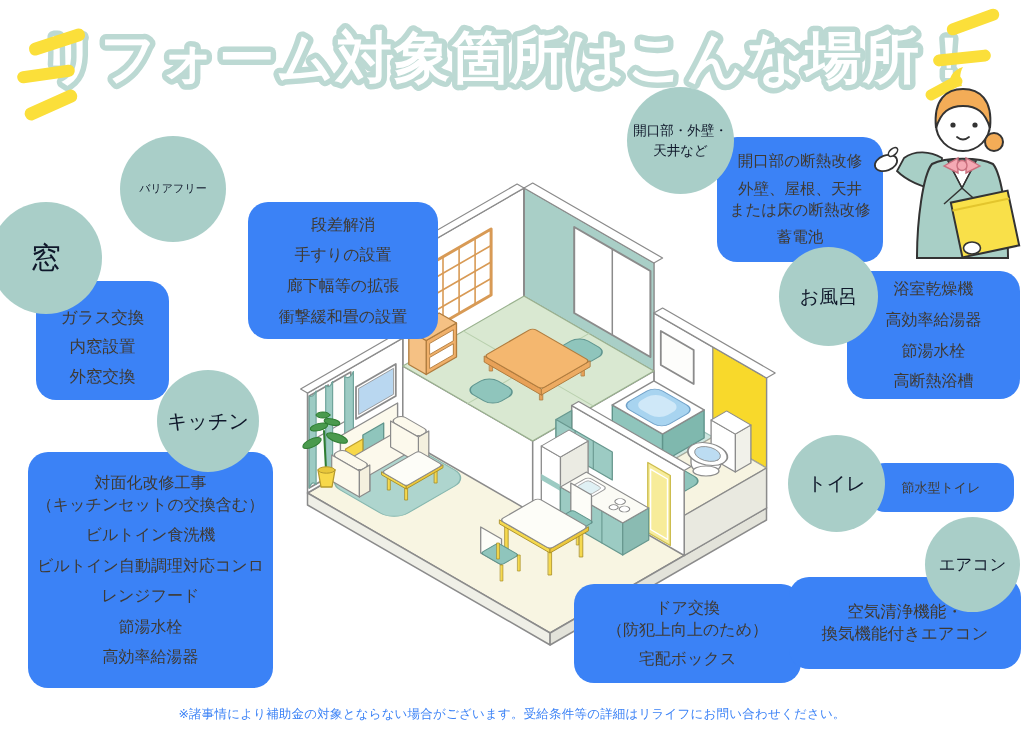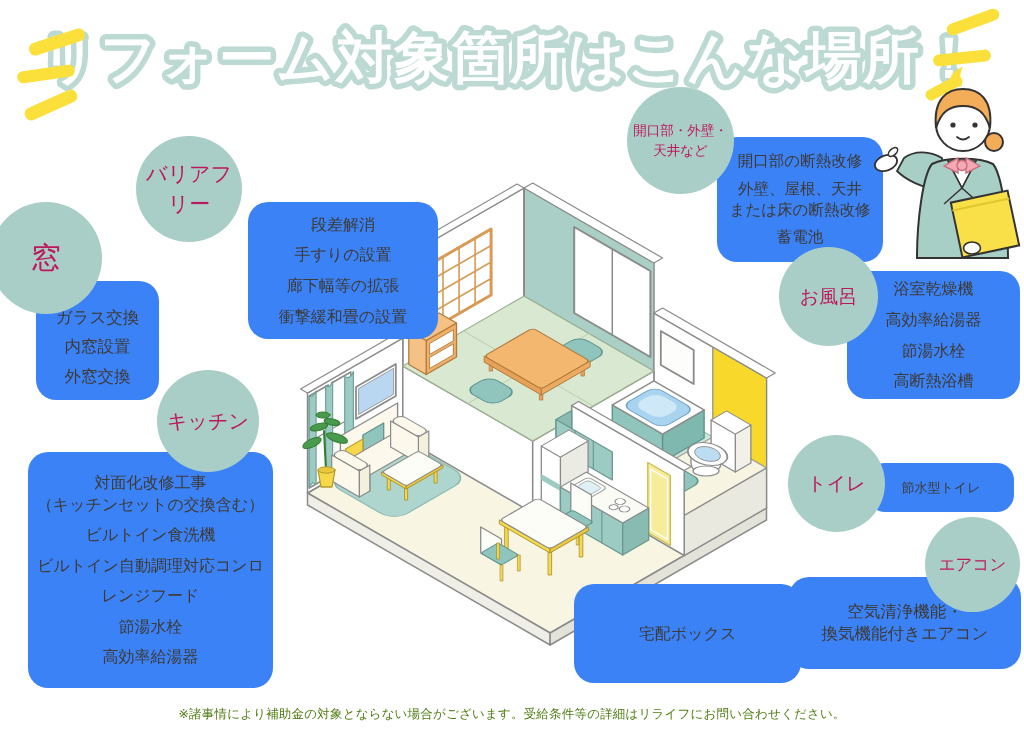--- a/index.html
+++ b/index.html
@@ -1,54 +1,54 @@
 <!DOCTYPE html>
 <html><head>
 <meta charset="utf-8">
 <style>
   html,body{margin:0;padding:0;background:#fff;}
   #canvas{position:relative;width:1024px;height:733px;background:#fff;overflow:hidden;
           font-family:"DejaVu Sans","Liberation Sans",sans-serif;color:#3f3a33;}
   svg{position:absolute;left:0;top:0;pointer-events:none;}
   #house-svg{z-index:1;}
   #top-svg{z-index:4;}
-  .circle{position:absolute;border-radius:50%;background:#a9cec8;color:#be185d;
+  .circle{position:absolute;border-radius:50%;background:#a9cec8;color:#0f172a;
           display:flex;align-items:center;justify-content:center;text-align:center;
           z-index:3;line-height:1.45;white-space:pre-line;}
   .box{position:absolute;background:#3b82f6;border-radius:20px;z-index:2;
        display:flex;flex-direction:column;align-items:center;justify-content:center;
        text-align:center;}
   .item{white-space:pre-line;line-height:1.35;}
   
-  #c-barrier{left:136px;top:136px;width:106px;height:106px;font-size:21px;}
+  #c-barrier{left:120px;top:136px;width:106px;height:106px;font-size:11px;}
   #c-window{left:-10px;top:202px;width:112px;height:112px;font-size:30px;}
   #c-kitchen{left:157px;top:370px;width:102px;height:102px;font-size:20px;}
   #c-opening{left:627px;top:87px;width:107px;height:107px;font-size:13.5px;}
   #c-bath{left:779px;top:247px;width:99px;height:99px;font-size:19px;}
   #c-toilet{left:788px;top:435px;width:97px;height:97px;font-size:19px;}
   #c-entrance{left:700px;top:510px;width:93px;height:93px;font-size:19px;}
   #c-aircon{left:925px;top:517px;width:95px;height:95px;font-size:16.5px;}
   
   #b-barrier{left:205px;top:202px;width:190px;height:137px;font-size:16px;margin-left:43px;}
   #b-barrier .item{margin:4.5px 0;}
-  #b-window{left:36px;top:281px;width:123px;height:119px;font-size:16.5px;padding-top:14px;box-sizing:border-box;align-items:center;}
+  #b-window{left:36px;top:281px;width:133px;height:119px;font-size:16.5px;padding-top:14px;box-sizing:border-box;align-items:center;}
   #b-window .item{margin:3.5px 0;}
   #b-kitchen{left:28px;top:452px;width:245px;height:236px;font-size:16px;}
   #b-kitchen .item{margin:4.5px 0;}
   #b-opening{left:717px;top:137px;width:166px;height:125px;font-size:15.5px;}
   #b-opening .item{margin:3.5px 0;}
   #b-bath{left:847px;top:271px;width:173px;height:128px;font-size:16px;}
   #b-bath .item{margin:4.5px 0;}
   #b-toilet{left:868px;top:463px;width:146px;height:49px;font-size:13px;border-radius:17px;}
   #b-entrance{left:574px;top:584px;width:227px;height:99px;font-size:16px;}
   #b-entrance .item{margin:4px 0;}
   #b-aircon{left:789px;top:577px;width:232px;height:92px;font-size:16.5px;}
   #b-aircon .item{margin:3px 0;}
   #footnote{position:absolute;left:0;top:706px;width:1024px;text-align:center;
-            font-size:12.5px;color:#4d7c0f;z-index:5;letter-spacing:0.2px;}
+            font-size:12.5px;color:#3b82f6;z-index:5;letter-spacing:0.2px;}
 </style>
 </head>
 <body>
 
 <div id="canvas">
 
   <svg id="house-svg" width="1024" height="733" viewBox="0 0 1024 733">
     <g transform="translate(224,138)" stroke-linejoin="round" stroke-linecap="round">
 
       <g>
@@ -315,20 +315,22 @@
   <div class="box" id="b-bath">
     <div class="item">浴室乾燥機</div>
     <div class="item">高効率給湯器</div>
     <div class="item">節湯水栓</div>
     <div class="item">高断熱浴槽</div>
   </div>
   <div class="box" id="b-toilet">
     <div class="item">節水型トイレ</div>
   </div>
   <div class="box" id="b-entrance">
+    <div class="item">ドア交換
+（防犯上向上のため）</div>
     <div class="item">宅配ボックス</div>
   </div>
   <div class="box" id="b-aircon">
     <div class="item">空気清浄機能・
 換気機能付きエアコン</div>
   </div>
 
   <svg id="top-svg" width="1024" height="733" viewBox="0 0 1024 733">
     <text x="510" y="77" text-anchor="middle" font-size="56" font-weight="bold" letter-spacing="2" fill="#ffffff" stroke="#bcd9d3" stroke-width="11" paint-order="stroke" stroke-linejoin="round" font-family="&quot;DejaVu Sans&quot;,&quot;Liberation Sans&quot;,sans-serif">リフォーム対象箇所はこんな場所！</text>
     <g fill="#fbdf3a">

